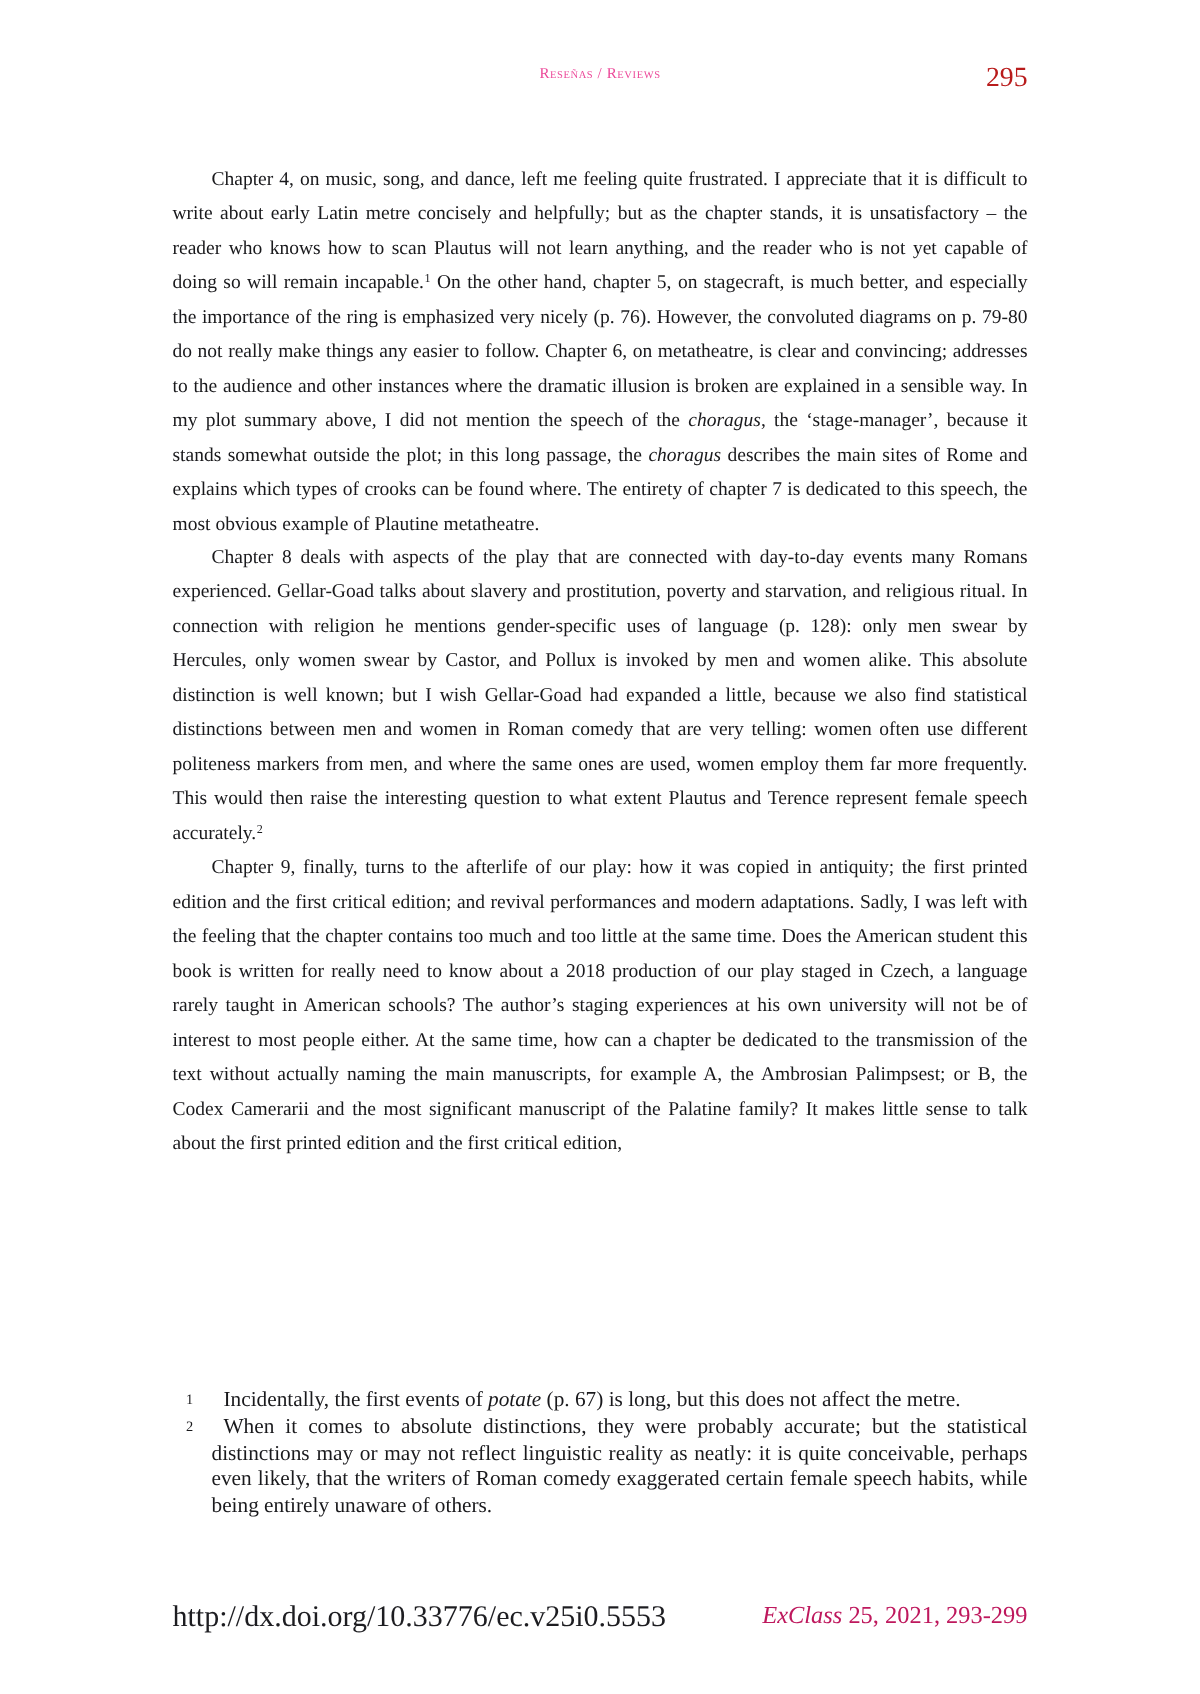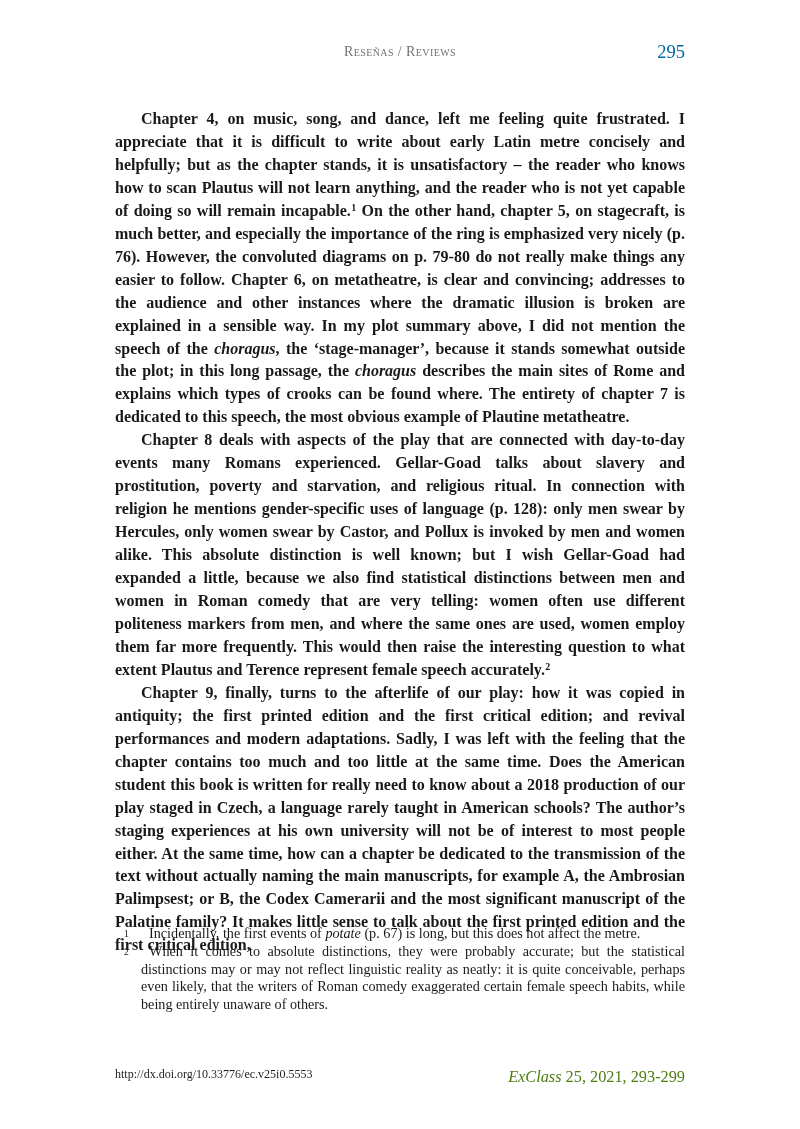--- a/index.html
+++ b/index.html
@@ -26,50 +26,49 @@
     left: 115px;
     width: 570px;
     height: 22px;
   }
   .running-head-title {
     position: absolute;
     left: 0;
     right: 0;
     text-align: center;
     font-variant: small-caps;
-    font-size: 14px;
+    font-size: 10px;
     letter-spacing: 0.4px;
-    color: #737373;
+    color: #ec4899;
     white-space: pre;
   }
   .running-head-folio {
     position: absolute;
     right: 0;
     top: -2px;
     font-size: 18.5px;
-    color: #0369a1;
+    color: #b91c1c;
   }
 
   
   .textblock {
     position: absolute;
     top: 108px;
     left: 115px;
     width: 570px;
   }
   .body-par {
     margin: 0;
     text-align: justify;
     text-justify: inter-word;
-    font-size: 16px;
+    font-size: 13px;
     line-height: 22.95px;
     text-indent: 26px;
     hyphens: none;
     word-spacing: 0.1px;
-    font-weight: bold;
   }
   .body-par em {
     font-style: italic;
   }
   sup.fn-ref {
     font-size: 0.62em;
     vertical-align: 0.52em;
     line-height: 0;
     padding-left: 0.3px;
   }
@@ -115,30 +114,30 @@
     position: absolute;
     bottom: 40px;
     left: 115px;
     width: 570px;
     height: 22px;
   }
   .footer-doi {
     position: absolute;
     left: 0;
     top: 0;
-    font-size: 12px;
+    font-size: 20px;
     color: #1d1d21;
     white-space: nowrap;
   }
   .footer-citation {
     position: absolute;
     right: 0;
     top: 0;
     font-size: 16.3px;
-    color: #4d7c0f;
+    color: #be185d;
     white-space: nowrap;
   }
   .footer-citation .journal {
     font-style: italic;
   }
 </style>
 </head>
 <body>
 
 <div class="page">

